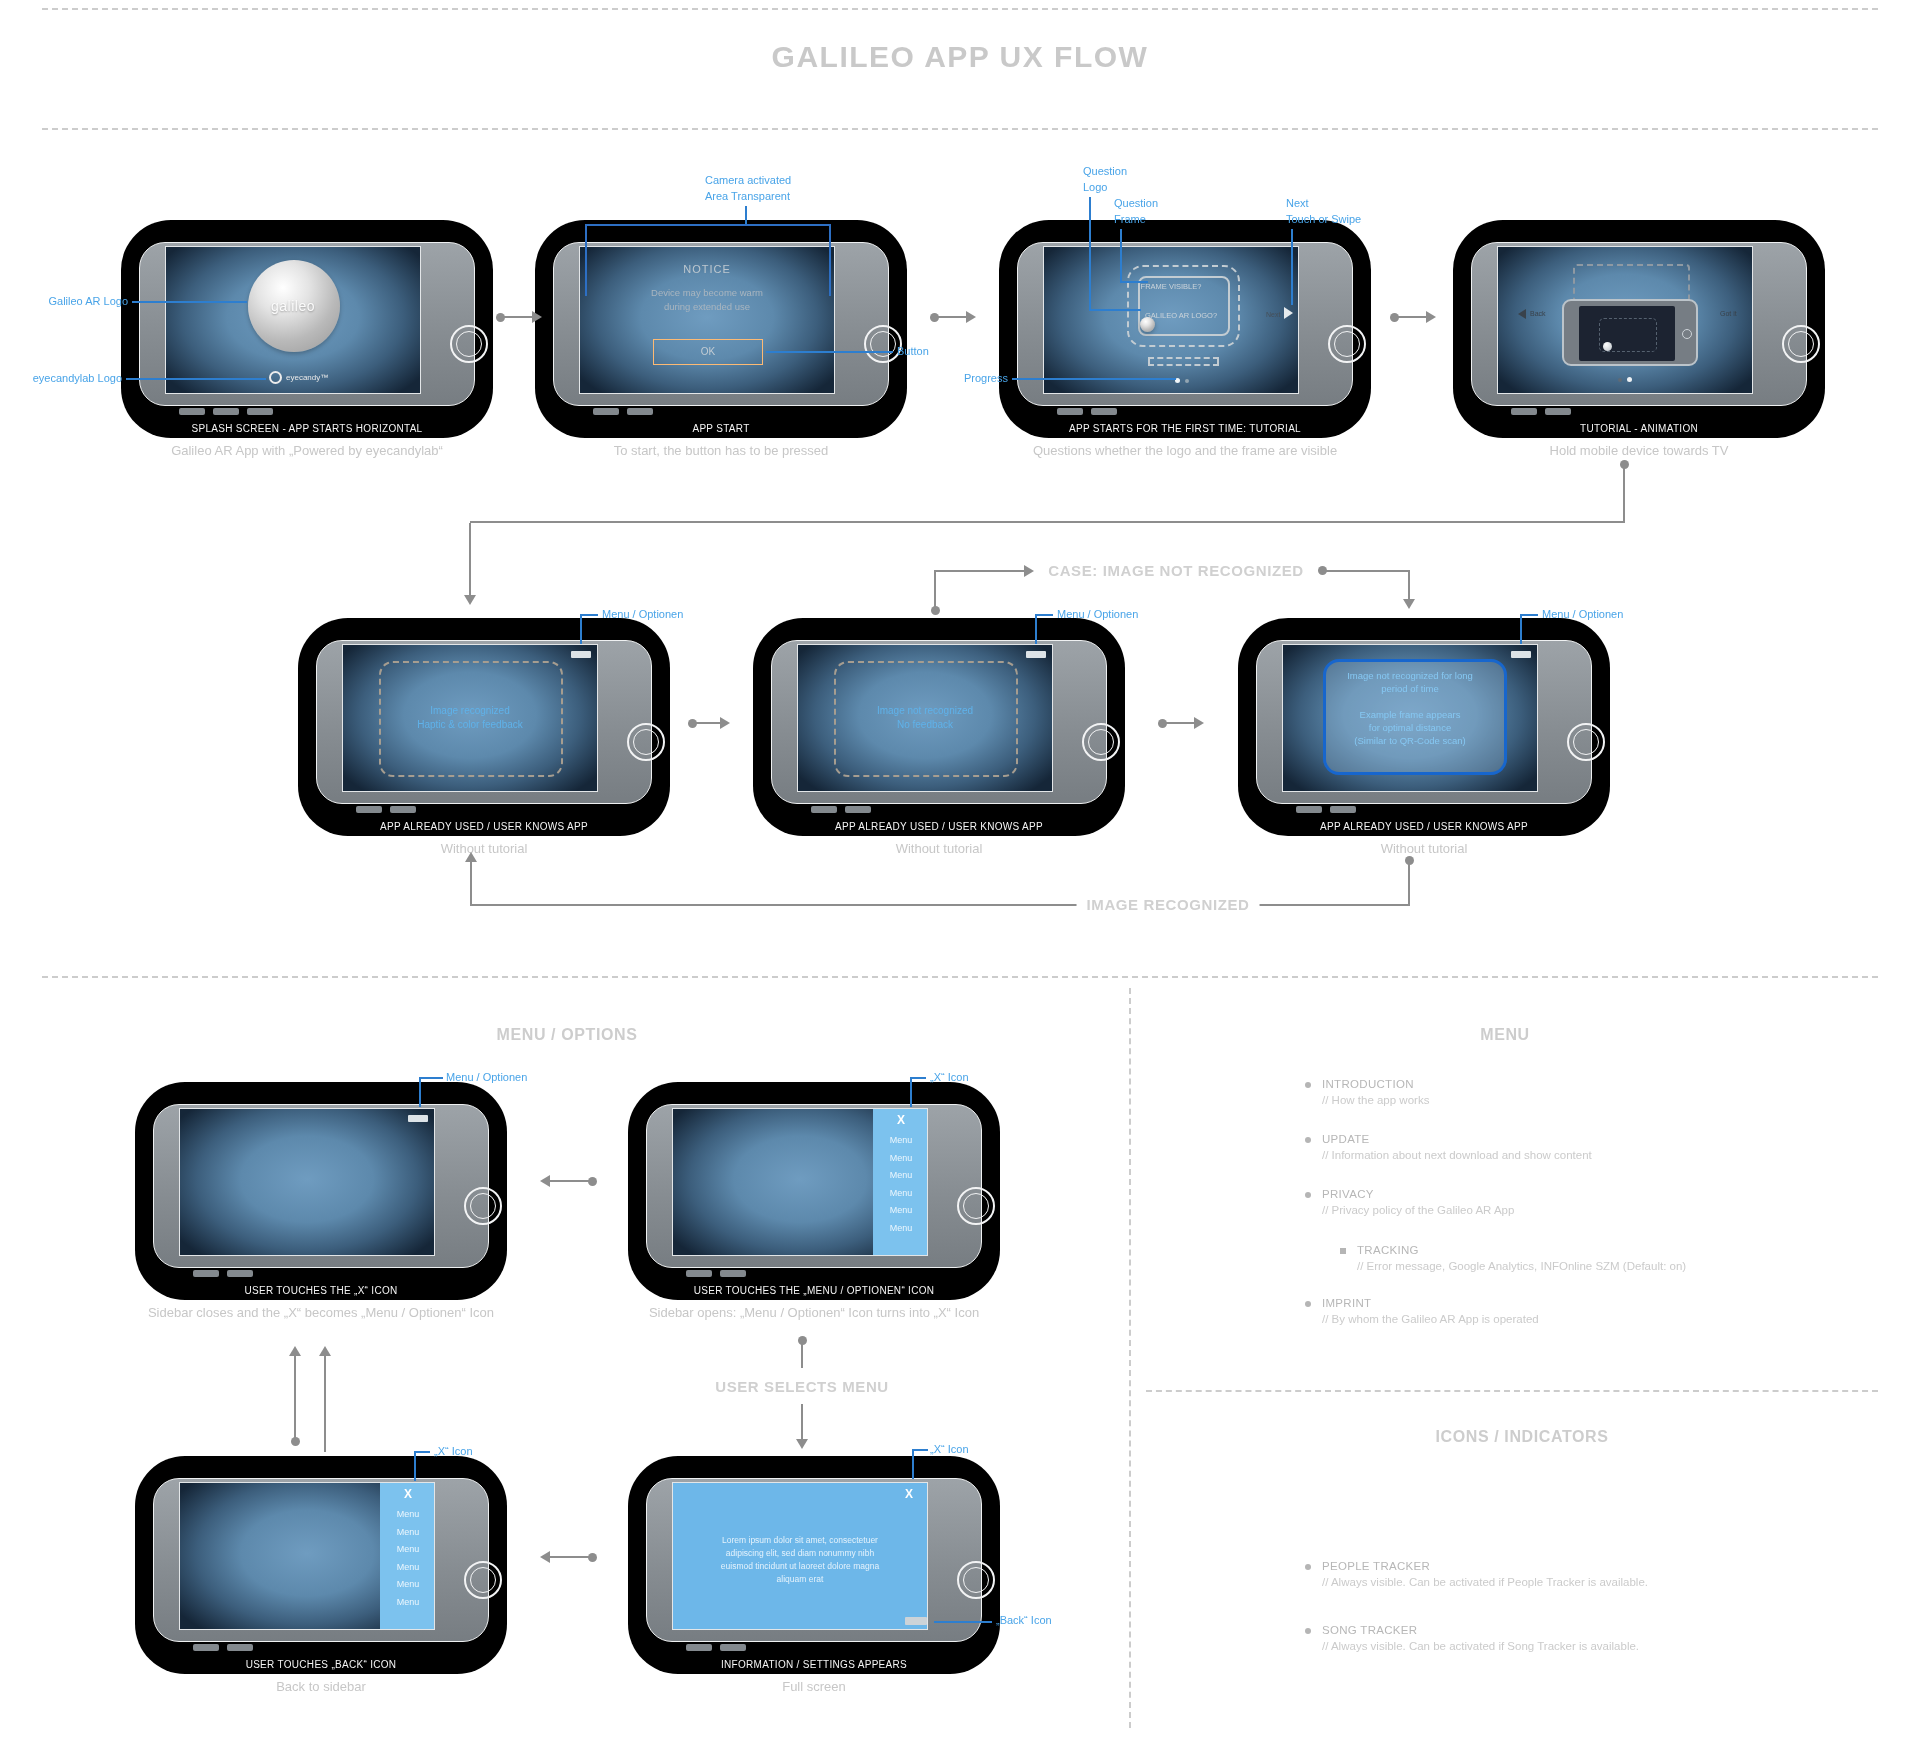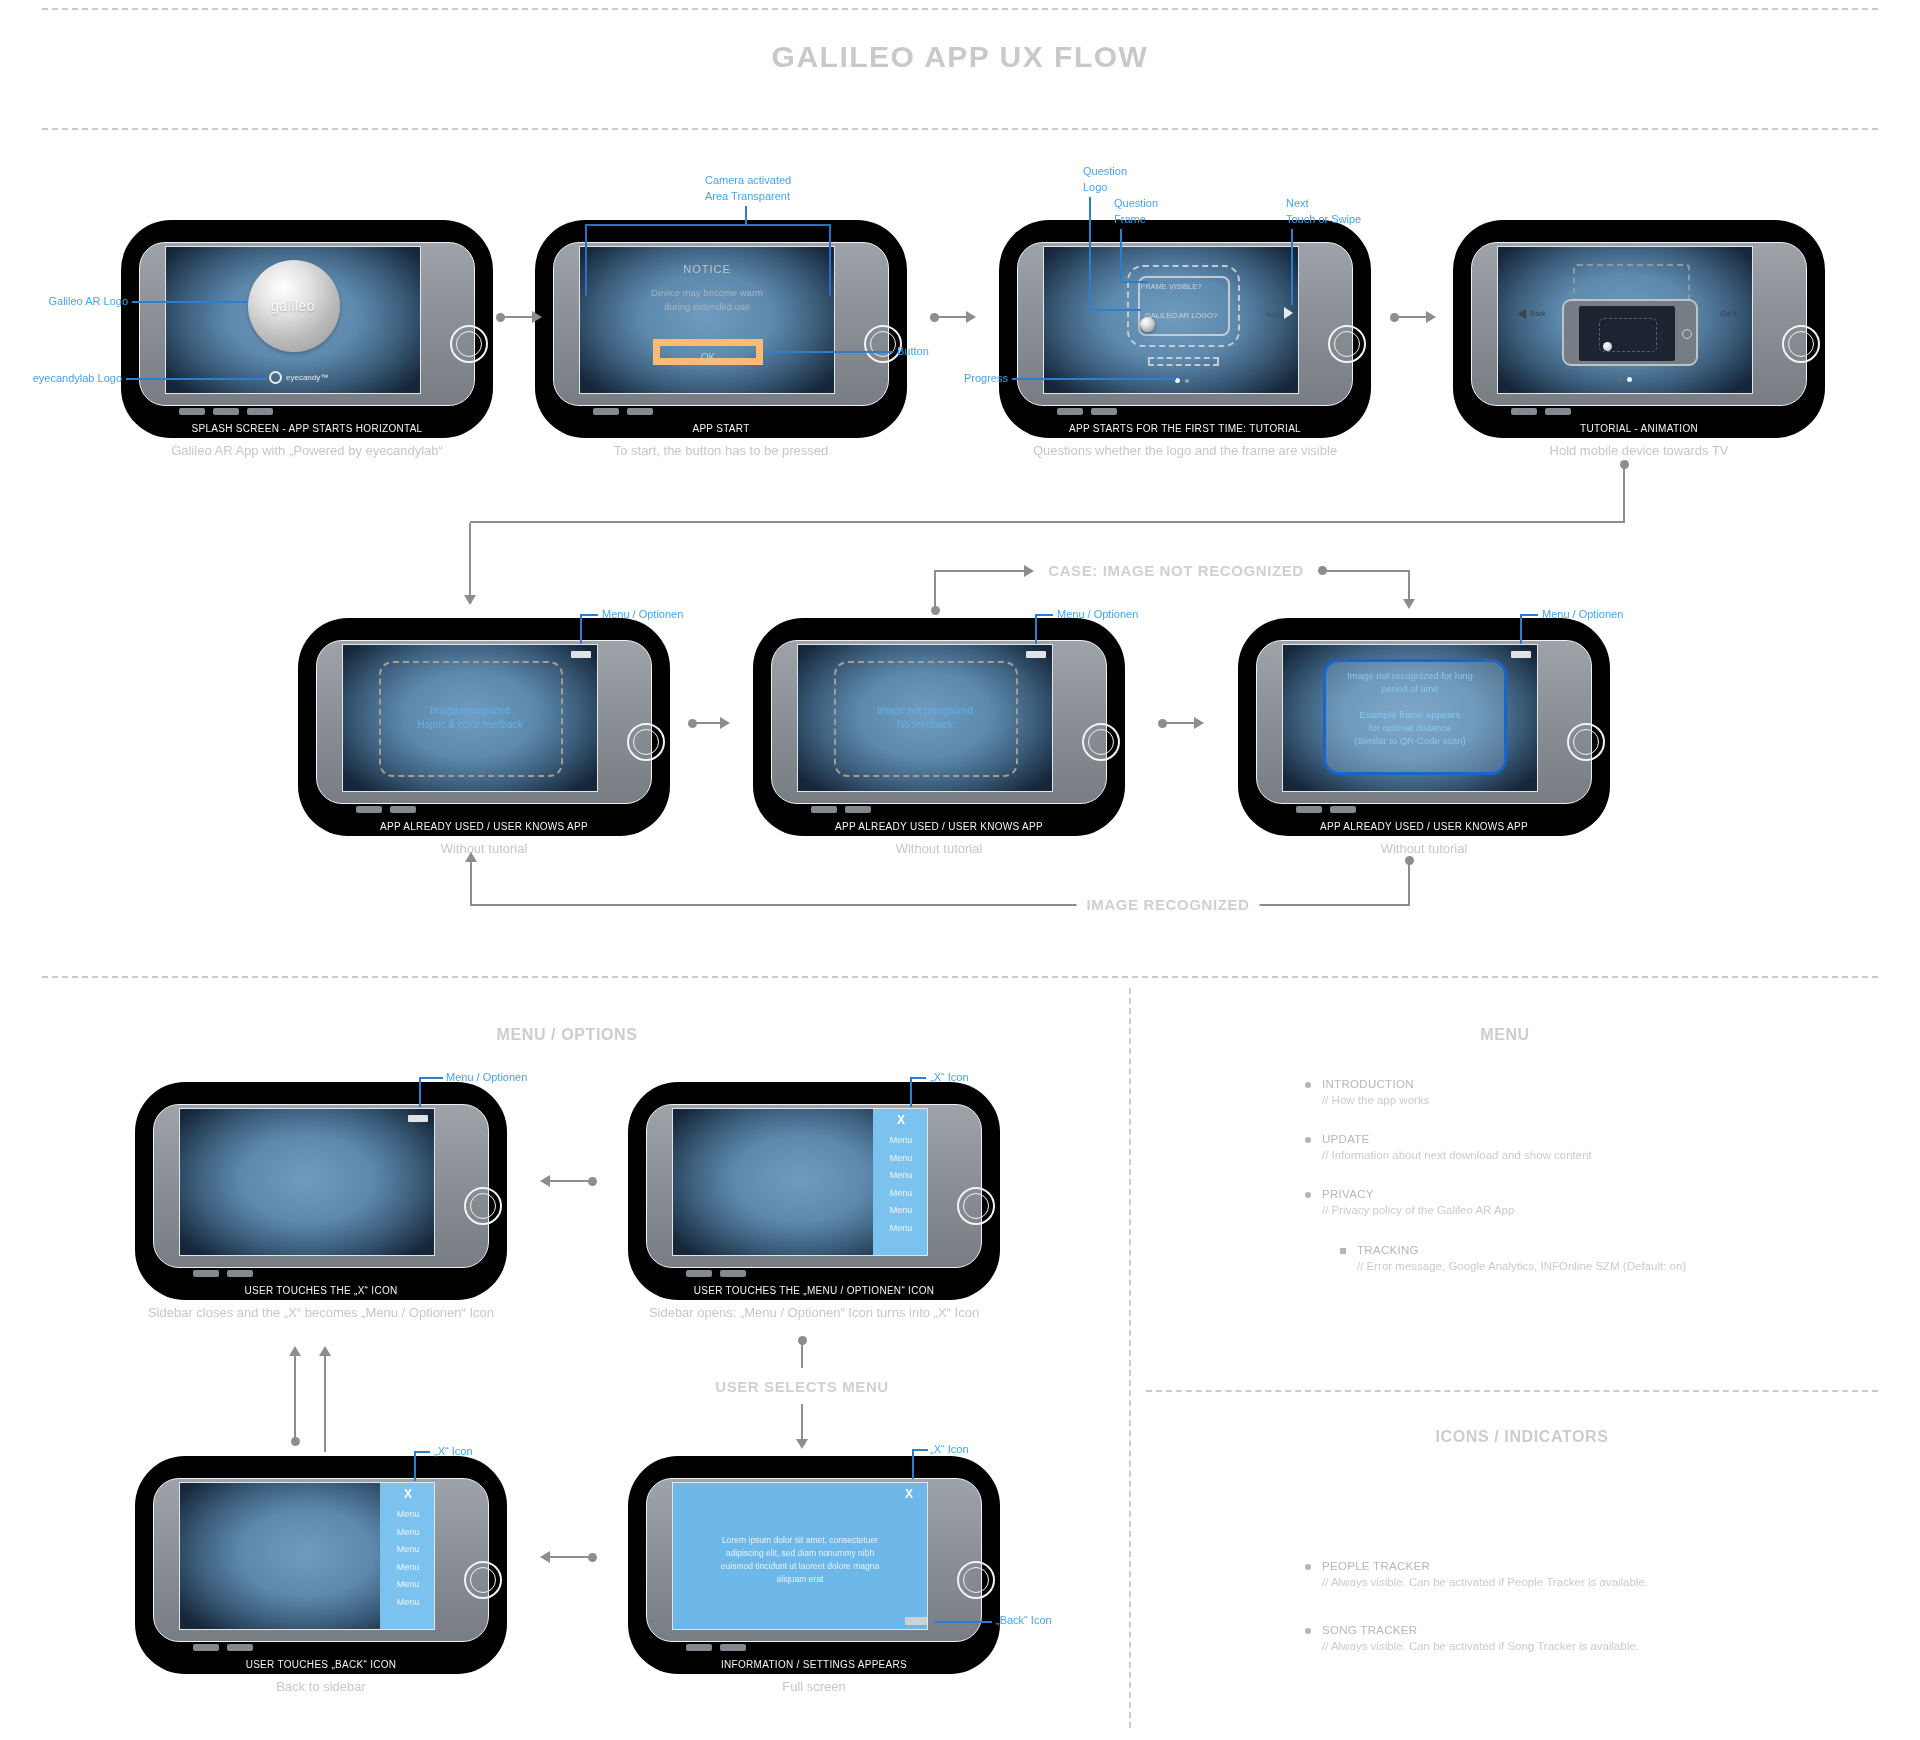--- a/index.html
+++ b/index.html
@@ -64,21 +64,21 @@
   .scr-blue { position:absolute; font-size:10px; color:#5fb2ea; left:0; right:0; text-align:center; white-space:nowrap; }
   .ball { position:absolute; border-radius:50%;
           background:radial-gradient(circle at 38% 30%, #ffffff 0%, #e4e4e4 30%, #b9b9b9 62%, #979797 100%);
           box-shadow:0 2px 4px rgba(0,0,0,.25); }
   .balltext { position:absolute; left:0; right:0; text-align:center; color:#fbfbfb; font-size:14px;
               letter-spacing:.5px; text-shadow:0 1px 2px rgba(0,0,0,.3); }
   .ec-circle { position:absolute; width:13px; height:13px; border:2px solid #ececec; border-radius:50%; }
   .ec-text { position:absolute; font-size:8px; color:#eaeaea; }
   .notice-t { position:absolute; left:0; right:0; text-align:center; font-size:11px; letter-spacing:1px; color:#bdc7cf; }
   .notice-b { position:absolute; left:0; right:0; text-align:center; font-size:9.5px; color:#a9b5bf; }
-  .okbtn { position:absolute; border:7px solid #fdba74; text-align:center; font-size:10px; color:#c2ccd4; }
+  .okbtn { position:absolute; border:1px solid #fdba74; text-align:center; font-size:10px; color:#c2ccd4; }
   .t-dash-o { position:absolute; border:2px dashed #c3ccd2; border-radius:16px; }
   .t-frame  { position:absolute; border:2px solid #c3ccd2; border-radius:8px; }
   .t-small  { position:absolute; font-size:7.5px; color:#ccd4da; left:0; right:0; text-align:center; white-space:nowrap; }
   .t-bar { position:absolute; border:2px dashed #c3ccd2; }
   .pdot { position:absolute; border-radius:50%; }
   .next-lbl { position:absolute; font-size:7px; color:#454f59; }
   .next-tri { position:absolute; width:0; height:0; border-top:6px solid transparent; border-bottom:6px solid transparent; border-left:9px solid #e6ebee; }
   .tv-dash { position:absolute; border:2px dashed #8e99a3; border-radius:4px; }
   .mini { position:absolute; width:136px; height:67px; border-radius:9px; background:#767d84; border:2px solid #bcc4ca; }
   .mini-scr { position:absolute; left:15px; top:5px; width:96px; height:55px; background:#1c2331; border-radius:2px; }
@@ -516,20 +516,25 @@
   <div class="pl-item" style="left:1305px; top:1188px;">
     <span class="pl-bullet"></span>
     <div class="pl-label">PRIVACY</div>
     <div class="pl-desc">// Privacy policy of the Galileo AR App</div>
   </div>
   <div class="pl-item" style="left:1340px; top:1244px;">
     <span class="pl-bullet sq"></span>
     <div class="pl-label">TRACKING</div>
     <div class="pl-desc">// Error message, Google Analytics, INFOnline SZM (Default: on)</div>
   </div>
+  <div class="pl-item" style="left:1305px; top:1297px;">
+    <span class="pl-bullet"></span>
+    <div class="pl-label">IMPRINT</div>
+    <div class="pl-desc">// By whom the Galileo AR App is operated</div>
+  </div>
 
   <div class="h2" style="left:1522px; top:1428px;">ICONS / INDICATORS</div>
 
   <div class="pl-item" style="left:1305px; top:1560px;">
     <span class="pl-bullet"></span>
     <div class="pl-label">PEOPLE TRACKER</div>
     <div class="pl-desc">// Always visible. Can be activated if People Tracker is available.</div>
   </div>
   <div class="pl-item" style="left:1305px; top:1624px;">
     <span class="pl-bullet"></span>

